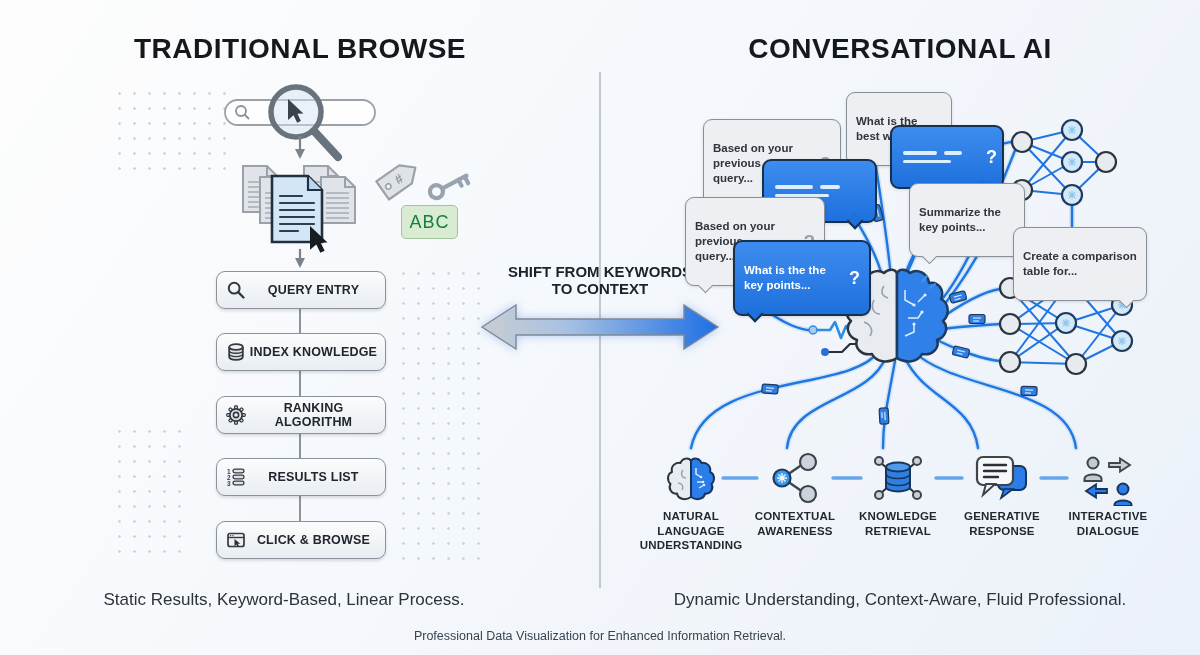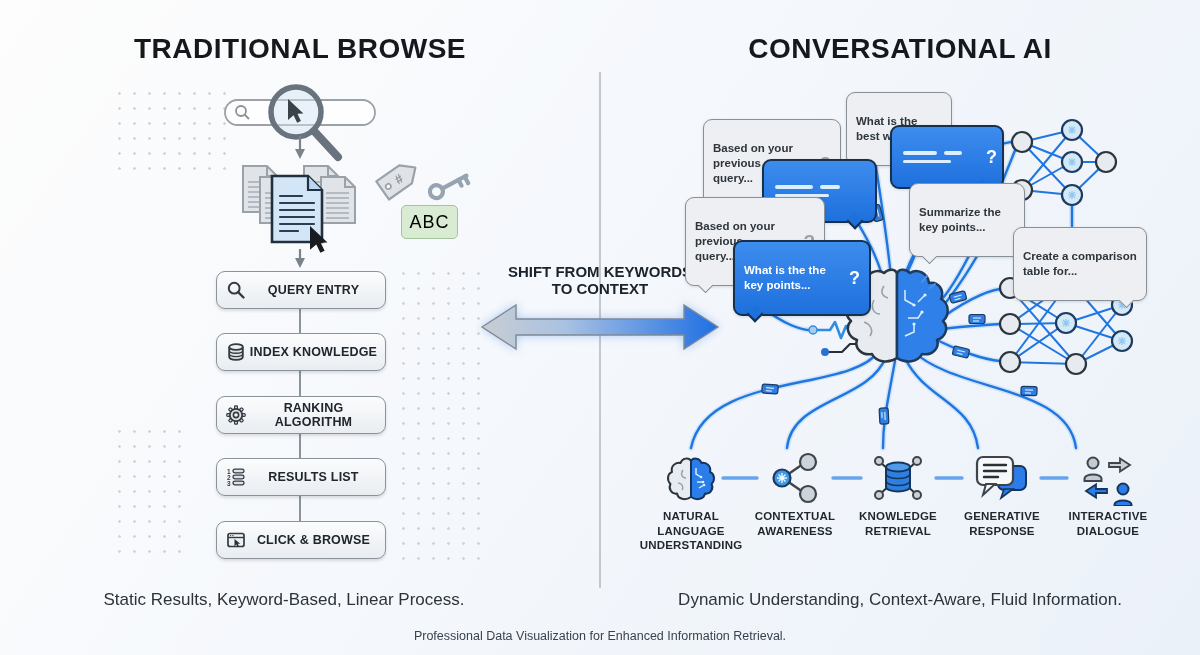--- a/index.html
+++ b/index.html
@@ -13,21 +13,21 @@
   .caption{position:absolute;top:590px;font-size:17px;color:#2c333a;text-align:center;z-index:2}
   .footer{position:absolute;top:629px;left:0;width:1200px;text-align:center;font-size:12.5px;color:#39434e;z-index:2}
   .shift{position:absolute;left:480px;top:263px;width:240px;text-align:center;font-size:15px;font-weight:700;color:#1a222b;z-index:2}
   .arrow-svg{position:absolute;left:478px;top:295px;z-index:2;filter:drop-shadow(0 0 5px rgba(50,120,230,.35))}
   .box{position:absolute;left:216px;width:168px;height:36px;display:flex;align-items:center;
     background:linear-gradient(180deg,#fbfcfd,#e9edf1);border:1.6px solid #8a929a;border-radius:9px;
     box-shadow:0 2px 3px rgba(30,40,60,.14);z-index:2}
   .box svg{margin-left:9px;flex:0 0 auto}
   .box .bl{flex:1;text-align:center;font-size:12.5px;font-weight:700;color:#20262d;letter-spacing:.2px;margin-right:4px}
   .abc{position:absolute;left:401px;top:205px;width:55px;height:32px;background:#d9ecd3;border:1.5px solid #a2c49a;
-    border-radius:5px;display:flex;align-items:center;justify-content:center;font-size:18px;letter-spacing:1px;color:#000000;z-index:2}
+    border-radius:5px;display:flex;align-items:center;justify-content:center;font-size:18px;letter-spacing:1px;color:#15803d;z-index:2}
   .bubble{position:absolute;z-index:3;border-radius:9px;padding:21px 9px;font-size:11.5px;font-weight:600;line-height:1.3;color:#2e353c;box-shadow:0 1px 3px rgba(20,40,70,.15)}
   .bubble.grey{background:#edeff2;border:1.5px solid #878f97}
   .bubble.blue{background:linear-gradient(180deg,#3d8cee,#1e70dd);border:2px solid #17304b;color:#fff}
   .tail-l::after{content:"";position:absolute;left:14px;bottom:-6px;width:10px;height:10px;background:#edeff2;
     border-right:1.5px solid #878f97;border-bottom:1.5px solid #878f97;transform:rotate(45deg)}
   .tail-r::after{content:"";position:absolute;right:14px;bottom:-6px;width:10px;height:10px;background:#edeff2;
     border-right:1.5px solid #878f97;border-bottom:1.5px solid #878f97;transform:rotate(45deg)}
   .blue.tail-r::after,.blue.tail-l::after{background:#1e70dd;border-right:2px solid #17304b;border-bottom:2px solid #17304b}
   .row{display:flex;align-items:center;gap:22px}
   .q{font-size:19px;font-weight:700;color:#9aa1a9;line-height:1}
@@ -479,15 +479,15 @@
   <div class="flabel pre" style="left:730px">CONTEXTUAL
 AWARENESS</div>
   <div class="flabel pre" style="left:833px">KNOWLEDGE
 RETRIEVAL</div>
   <div class="flabel pre" style="left:937px">GENERATIVE
 RESPONSE</div>
   <div class="flabel pre" style="left:1043px">INTERACTIVE
 DIALOGUE</div>
 
   <div class="caption" style="left:24px;width:520px">Static Results, Keyword-Based, Linear Process.</div>
-  <div class="caption" style="left:640px;width:520px">Dynamic Understanding, Context-Aware, Fluid Information.</div>
+  <div class="caption" style="left:640px;width:520px">Dynamic Understanding, Context-Aware, Fluid Professional.</div>
   <div class="footer">Professional Data Visualization for Enhanced Information Retrieval.</div>
 </div>
 
 </body></html>

